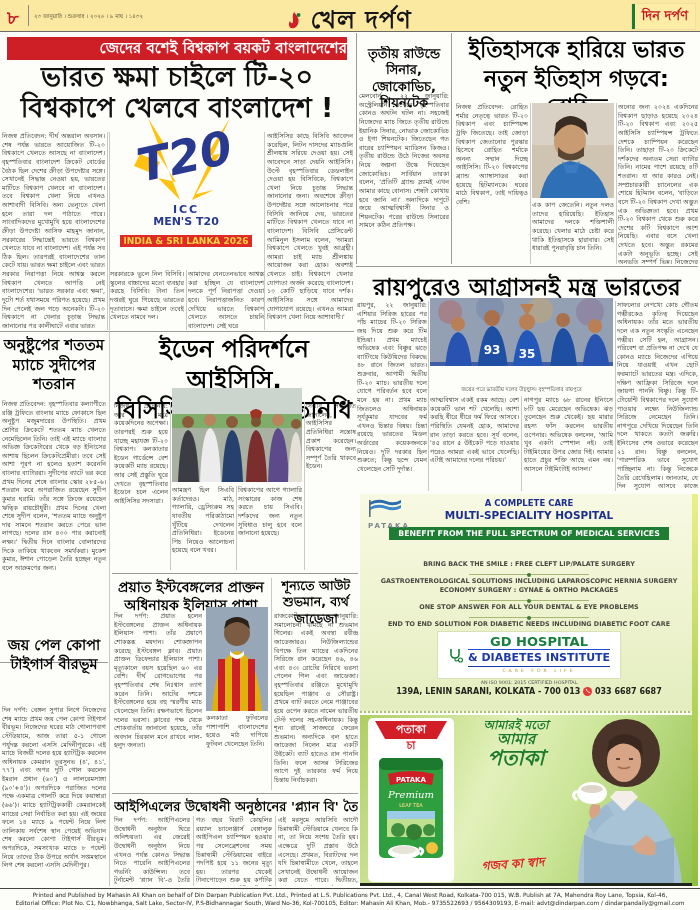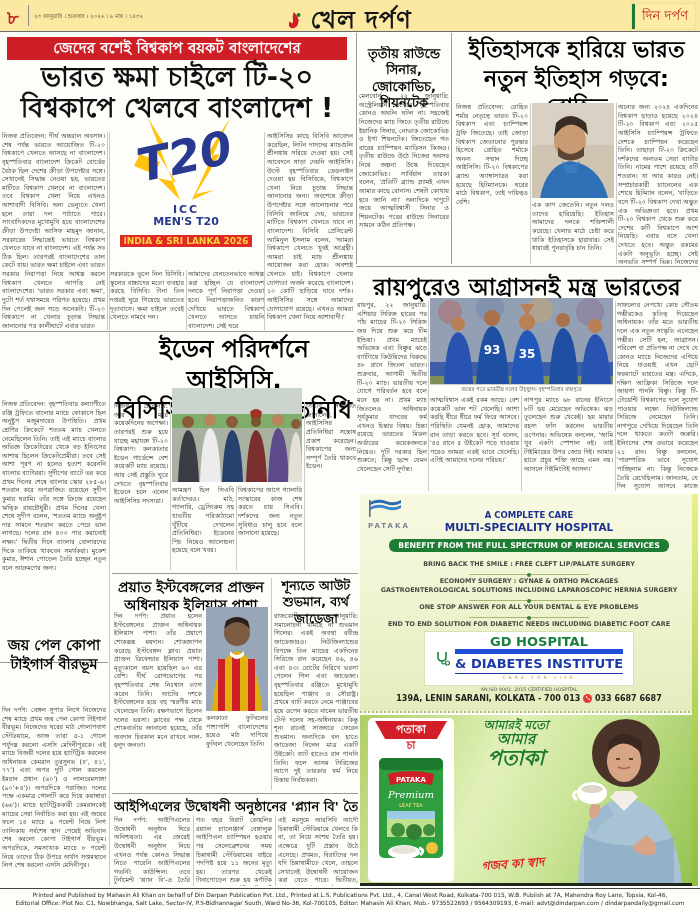--- a/index.html
+++ b/index.html
@@ -11,50 +11,50 @@
   .hl{font-weight:bold;color:#000;text-align:center;overflow:hidden}
   .vr{position:absolute;width:1px;background:#c9c9c9}
   .hr{position:absolute;height:1px;background:#9a9a9a}
 
   
   .header{position:absolute;left:0;top:0;width:700px;height:31px;background:#fbe8a1}
   .pageno{position:absolute;left:7px;top:4px;font-size:18px;font-weight:bold;color:#c41e25}
   .hvline{position:absolute;left:28px;top:5px;width:1px;height:21px;background:#8a8a8a}
   .dateline{position:absolute;left:34px;top:13px;font-size:5.5px;color:#44412f}
   .masthead{position:absolute;left:0;right:0;top:1px;text-align:center;font-size:24px;font-weight:bold;color:#151515;letter-spacing:1px}
-  .brandbox{position:absolute;right:5px;top:4px;padding:2px 7px;font-size:13px;font-weight:normal;color:#c4161d;
+  .brandbox{position:absolute;right:5px;top:4px;padding:2px 7px;font-size:13px;font-weight:bold;color:#c4161d;
             background:#fdeca6;border-left:3px solid #1d7a34;box-shadow:0 0 0 1px #efe0a0}
 
   
   .kicker{position:absolute;left:7px;top:37px;width:340px;height:23px;background:#cf1f26;color:#fff;
-          font-size:15px;font-weight:bold;text-align:center;line-height:23px;overflow:hidden}
+          font-size:15px;font-weight:bold;text-align:right;line-height:23px;overflow:hidden}
   .lead-headline{position:absolute;left:0;top:62px;width:354px;font-size:27px;line-height:1.14;font-weight:bold;text-align:center}
   .logo-box{position:absolute;left:110px;top:116px;width:152px;height:150px;text-align:center;overflow:hidden}
   .logo-line1{font-size:11px;font-weight:bold;color:#283a8f;letter-spacing:2px;line-height:1.1}
   .logo-line2{font-size:11px;font-weight:bold;color:#283a8f;line-height:1.15}
   .logo-line3{font-size:16px;font-weight:bold;color:#283a8f;line-height:1.1;letter-spacing:1px}
   .logo-banner{display:inline-block;background:#e02a26;color:#ffd23f;font-size:9px;font-weight:bold;padding:1px 3px;margin-top:2px}
 
   .photo{position:absolute;overflow:hidden;background:#cfcfcf}
   .cap{position:absolute;font-size:5.4px;color:#333;text-align:center;overflow:hidden;line-height:1.2}
 
   
   .had{position:absolute;left:360px;top:494px;width:338px;height:219px;text-align:center;overflow:hidden;
-       background:linear-gradient(180deg,#f8f9e3 0%,#eef3cf 55%,#e3edbe 100%);border-bottom:2px dotted #a9bd7d;padding-top:16px}
+       background:linear-gradient(180deg,#f8f9e3 0%,#eef3cf 55%,#e3edbe 100%);border-bottom:2px dotted #a9bd7d;padding-top:4px}
   .had-t1{font-size:8.5px;font-weight:bold;color:#1b2f8f;line-height:1.25}
   .had-t2{font-size:10.5px;font-weight:bold;color:#1b2f8f;line-height:1.2}
   .had-t3{font-size:8.5px;font-weight:bold;color:#1b2f8f;line-height:1.3}
-  .had-banner{display:inline-block;background:#1e7d33;color:#fff;font-size:7.8px;font-weight:bold;padding:2px 9px;border-radius:6px;margin:3px 0 8px}
+  .had-banner{display:inline-block;background:#1e7d33;color:#fff;font-size:7.8px;font-weight:bold;padding:2px 9px;border-radius:0;margin:3px 0 20px}
   .had-line{font-size:6.4px;font-weight:bold;color:#4a4a42;line-height:1.5}
   .had-sep{width:120px;height:4px;margin:1px auto 2px;border-bottom:1px solid #a7b774;position:relative}
   .had-sep::after{content:"";position:absolute;left:50%;top:2px;width:4px;height:4px;margin-left:-2px;border-radius:50%;background:#3c7d33}
   .had-offers{font-size:7.5px;font-weight:bold;color:#1e7d33;text-decoration:underline;margin:1px 0}
   .gdlogo{display:inline-block;background:#fff;padding:3px 10px;margin-top:3px;box-shadow:0 0 0 1px #d8e2b5}
   .gd1{font-size:13px;font-weight:bold;color:#17803c;line-height:1.05}
-  .gd2{font-size:13px;font-weight:bold;color:#1c39a8;border-top:5px solid #1d4ed8;border-bottom:1px solid #1c39a8;line-height:1.5}
+  .gd2{font-size:11px;font-weight:bold;color:#1c39a8;border-top:1px solid #1d4ed8;border-bottom:1px solid #1c39a8;line-height:1.5}
   .gd3{font-size:4.6px;letter-spacing:3px;color:#b8973a;line-height:1.6}
   .had-iso{font-size:4.8px;color:#555;margin-top:2px}
   .had-addr{font-size:8px;font-weight:bold;color:#23231d;margin-top:2px}
   .pataka-flag{position:absolute;left:368px;top:498px;width:60px;text-align:left}
   .pataka-word{font-size:7px;letter-spacing:2px;color:#7c8594;font-weight:bold}
 
   
   .tad{position:absolute;left:360px;top:715px;width:338px;height:171px;overflow:hidden;
        background:linear-gradient(115deg,#aecf63 0%,#e2f1bb 38%,#cbe598 60%,#93c24f 100%);border-bottom:3px solid #20261c}
   .tpanel{position:absolute;left:8px;top:3px;width:86px;height:164px;background:#fff;border-radius:5px;text-align:center;overflow:hidden}
@@ -135,21 +135,21 @@
     </svg>
   </div>
   <div class="abs bt" style="left:532px;top:201px;width:82px;height:63px">এক কাপ জেতেনি। নতুন দলও তাদের হারিয়েছি। ইতিহাস আমাদের দলকে শক্তিশালী করেছে। খেলার মাঠে চেষ্টা করে থাকি ইতিহাসকে হারাবার। সেই ধারারই পুনরাবৃত্তি চান তিনি।</div>
   <div class="abs bt" style="left:618px;top:103px;width:80px;height:161px">অন্যের জন্য ২০২৪ একদিনের বিশ্বকাপ ছাড়াও হয়েছে ২০২৪ টি-২০ বিশ্বকাপ এবং ২০২৫ আইসিসি চ্যাম্পিয়ন্স ট্রফিতে দেশকে চ্যাম্পিয়ন করেছেন তিনি। তাছাড়া টি-২০ ক্রিকেটে দর্শকদের অন্যতম সেরা ব্যাটার তিনি। নামের পাশে রয়েছে ৪টি শতরান। যা আর কারও নেই। সম্প্রচারকারী চ্যানেলের এক শোয়ে হিটম্যান বলেন, 'বাড়িতে বসে টি-২০ বিশ্বকাপ দেখা অদ্ভুত এক অভিজ্ঞতা হবে। প্রথম টি-২০ বিশ্বকাপ থেকে শুরু করে দেশের কটি বিশ্বকাপে অংশ নিয়েছি। এবার বসে খেলা দেখতে হবে। অদ্ভুত রকমের একটা অনুভূতি হচ্ছে। সেই অনুভূতি সম্পূর্ণ ভিন্ন। নিজেদের জন্য এক রকম অভিজ্ঞতা হতে চলেছে।'</div>
   <div class="vr" style="left:530px;top:103px;height:161px"></div>
   <div class="vr" style="left:616px;top:103px;height:161px"></div>
   <div class="hr" style="left:356px;top:266px;width:342px"></div>
 
   <div class="abs hl" style="left:356px;top:269px;width:342px;font-size:23px">রায়পুরেও আগ্রাসনই মন্ত্র ভারতের</div>
   <div class="abs bt" style="left:357px;top:301px;width:70px;height:190px">রায়পুর, ২২ জানুয়ারি: এশিয়ার সিরিজ হারের পর পাঁচ ম্যাচের টি-২০ সিরিজ জয় দিয়ে শুরু করে টিম ইন্ডিয়া। প্রথম ম্যাচেই অভিষেক এবং বিষ্ণুর ঝড়ে ব্যাটিংয়ে কিউয়িদের বিরুদ্ধে ৪৮ রানে জিতল ভারত। শুক্রবার, আগামী দ্বিতীয় টি-২০ ম্যাচ। ভারতীয় দলে যোগে পরিবর্তন হবে বলে মনে হয় না। প্রথম ম্যাচ জিতলেও অধিনায়ক সূর্যকুমার যাদবের ফর্ম এখনও চিন্তার বিষয়। চিন্তা রয়েছে ভারতের মিডল অর্ডারের কয়েকজনকে নিয়েও। দুটি দরকার ছিল শুরুতে; কিন্তু ছন্দে যেমন খেলেছেন সেটি দুর্দান্ত।</div>
-  <div class="photo" style="left:430px;top:298px;width:183px;height:87px">
+  <div class="photo" style="left:430px;top:298px;width:183px;height:68px">
     <svg width="183" height="86" viewBox="0 0 183 86">
       <rect width="183" height="86" fill="#93a0b4"></rect>
       <circle cx="20" cy="14" r="12" fill="#b06a66" opacity=".55"></circle>
         <circle cx="60" cy="10" r="14" fill="#7083a8" opacity=".5"></circle>
       <circle cx="110" cy="12" r="13" fill="#caa66a" opacity=".5"></circle>
         <circle cx="160" cy="14" r="14" fill="#8a6f96" opacity=".5"></circle>
       <rect y="64" width="183" height="14" fill="#3e5fa8"></rect>
         <rect y="78" width="183" height="8" fill="#7d8f58"></rect>
       <g>
         <circle cx="28" cy="26" r="7" fill="#b97f55"></circle>
@@ -170,20 +170,21 @@
   </div>
   <div class="cap" style="left:430px;top:386px;width:183px">জয়ের পরে ভারতীয় দলের উচ্ছ্বাস। বৃহস্পতিবার রায়পুরে</div>
   <div class="abs bt" style="left:430px;top:396px;width:89px;height:95px">আত্মবিশ্বাস একই রকম আছে। বেশ কয়েকটি ভাল শট খেলেছি। আশা করছি ধীরে ধীরে ফর্ম ফিরে আসবে। পরিস্থিতি যেমনই হোক, আমাদের রান তাড়া করতে হবে। সূর্য বলেন, '৪৫ রানে ৫ উইকেট পড়ে যাওয়ার পরেও আমরা একই ভাবে খেলেছি। এটাই আমাদের দলের পরিচয়।'</div>
   <div class="abs bt" style="left:524px;top:396px;width:89px;height:95px">নাগপুর ম্যাচে ৬৮ রানের ইনিংসে ৮টি ছয় মেরেছেন অভিষেক। ঝড় তুলেছেন শুরু থেকেই। ছয় মারার রহস্য ফাঁস করলেন ভারতীয় ওপেনার। অভিষেক বললেন, 'আমি খুব একটা স্পেশাল নই। তাই টাইমিংয়ের উপর জোর দিই। আমার হাতে প্রচুর শক্তি আছে এমন নয়। আসলে টাইমিংটাই আসল।'</div>
   <div class="abs bt" style="left:617px;top:301px;width:81px;height:190px">সাফল্যের নেপথ্যে কোচ গৌতম গম্ভীরকেও কৃতিত্ব দিয়েছেন অধিনায়ক। তাঁর মতে ভারতীয় দলে এক নতুন সংস্কৃতি এনেছেন গম্ভীর। সেটি হল, আগ্রাসন। পরিবেশ বা প্রতিপক্ষ না দেখে যে কোনও ম্যাচে নিজেদের এগিয়ে নিয়ে যাওয়াই এখন ছোট ফরম্যাটে ভারতের মন্ত্র। এদিকে, দক্ষিণ আফ্রিকা সিরিজে দলে জায়গা পাননি বিষ্ণু। কিন্তু টি-টোয়েন্টি বিশ্বকাপের দলে সুযোগ পাওয়ার লক্ষ্যে নিউজিল্যান্ড সিরিজে নেমেছেন তিনি। নাগপুরে দেখিয়ে দিয়েছেন তিনি দলে থাকতে কতটা জরুরি। ইনিংসের শেষ ওভারে করেছেন ২১ রান। বিষ্ণু বললেন, 'পারম্পরিক ভাবে সুযোগ পাচ্ছিলাম না। কিন্তু নিজেকে তৈরি রেখেছিলাম। জানতাম, যে দিন সুযোগ আসবে কাজে লাগাতে হবে।'</div>
   <div class="vr" style="left:428px;top:301px;height:190px"></div>
   <div class="vr" style="left:615px;top:301px;height:190px"></div>
   <div class="vr" style="left:521px;top:396px;height:95px"></div>
 
   <div class="vr" style="left:109px;top:132px;height:754px"></div>
+  <div class="abs hl" style="left:2px;top:336px;width:104px;font-size:15px;line-height:1.3">অনুষ্টুপের শততম ম্যাচে সুদীপের শতরান</div>
   <div class="abs bt" style="left:2px;top:400px;width:104px;height:258px">নিজস্ব প্রতিবেদন: বৃহস্পতিবার কল্যাণীতে রঞ্জি ট্রফিতে বাংলার ম্যাচে ফোকাসে ছিল অনুষ্টুপ মজুমদারের উপস্থিতি। প্রথম শ্রেণির ক্রিকেটে শততম ম্যাচ খেলতে নেমেছিলেন তিনি। তাই এই ম্যাচে বাংলার অভিজ্ঞ ক্রিকেটারের থেকে বড় ইনিংসের আশায় ছিলেন ক্রিকেটপ্রেমীরা। তবে সেই আশা পূরণ না হলেও হতাশ করেননি বাংলার ব্যাটাররা। সুদীপের ব্যাটে ভর করে প্রথম দিনের শেষে বাংলার স্কোর ২৮৫-৬। শতরান করে অপরাজিত রয়েছেন সুদীপ কুমার ঘরামি। তাঁর সঙ্গে ক্রিজে রয়েছেন ঋত্বিক রায়চৌধুরী। প্রথম দিনের খেলা শেষে সুদীপ বলেন, 'শততম ম্যাচে অনুষ্টুপ দার সামনে শতরান করতে পেরে ভাল লাগছে। দলের রান ৪০০ পার করানোই লক্ষ্য।' দ্বিতীয় দিনে বাংলার বোলারদের দিকে তাকিয়ে থাকবেন সমর্থকরা। মুকেশ কুমার, ঈশান পোড়েল তৈরি হচ্ছেন নতুন বলে আক্রমণের জন্য।</div>
   <div class="hr" style="left:0;top:662px;width:108px"></div>
   <div class="abs hl" style="left:2px;top:636px;width:104px;font-size:14.5px;line-height:1.3">জয় পেল কোপা টাইগার্স বীরভূম</div>
   <div class="abs bt" style="left:2px;top:706px;width:104px;height:178px">দিন দর্পণ: বেঙ্গল সুপার লিগে নিজেদের শেষ ম্যাচে প্রথম জয় পেল কোপা টাইগার্স বীরভূম। নিজেদের ঘরের মাঠ গোলাপবাগ স্টেডিয়ামে, আজ তারা ৫-১ গোলে পর্যুদস্ত করলো এসসি মেদিনীপুরকে। এই ম্যাচে বিজয়ী দলের হয়ে হ্যাটট্রিক করলেন অধিনায়ক কেমরান তুরসুনভ (৪', ৪১', ৭৭') এবং অপর দুটি গোল করলেন ইমরান প্রধান (৬০') ও লালরেমসাঙ্গা (৯০'+৪')। অপরদিকে পরাজিত দলের পক্ষে একমাত্র গোলটি করে দিয়ে কয়াম্বারা (৬৬')। ম্যাচে হ্যাটট্রিককারী কেমরানকেই ম্যাচের সেরা নির্বাচিত করা হয়। এই জয়ের ফলে ১৪ ম্যাচে ৯ পয়েন্ট নিয়ে লিগ তালিকায় সর্বশেষ স্থান পেয়েই অভিযান শেষ করলো কোপা টাইগার্স বীরভূম। অপরদিকে, সমসংখ্যক ম্যাচে ৮ পয়েন্ট নিয়ে তাদের ঠিক উপরে অর্থাৎ সপ্তমস্থানে লিগ শেষ করলো এসসি মেদিনীপুর।</div>
 
   <div class="abs hl" style="left:114px;top:334px;width:240px;font-size:24px;line-height:1.28">ইডেন পরিদর্শনে আইসিসি, বিসিসিআইয়ের প্রতিনিধি দল</div>
   <div class="abs bt" style="left:114px;top:402px;width:54px;height:168px">নিজস্ব প্রতিনিধি: আর মাত্র কয়েকদিনের অপেক্ষা। তারপরই শুরু হয়ে যাচ্ছে মহাযজ্ঞ টি-২০ বিশ্বকাপ। কলকাতার ইডেন গার্ডেন্সে বেশ কয়েকটি ম্যাচ রয়েছে। আর সেই প্রস্তুতি ঘুরে দেখতে বৃহস্পতিবার ইডেনে চলে এলেন আইসিসির সদস্যরা।</div>
   <div class="photo" style="left:172px;top:388px;width:130px;height:94px">
     <svg width="130" height="94" viewBox="0 0 130 94">
       <rect width="130" height="94" fill="#a9b2a2"></rect>
@@ -240,22 +241,22 @@
   <div class="abs bt" style="left:278px;top:816px;width:80px;height:70px">এই মরসুমে আরসিবি আদৌ চিন্নাস্বামী স্টেডিয়ামে খেলবে কি না, তা নিয়ে সংশয় তৈরি হয়। এক্ষেত্রে দুটি প্রস্তাব উঠে এসেছে। প্রথমত, বিরাটদের দল যদি চিন্নাস্বামীতে খেলে, তাহলে সেখানেই উদ্বোধনী আয়োজন করা যেতে পারে। দ্বিতীয়ত, মুম্বইয়েও এই অনুষ্ঠান হতে পারে।</div>
   <div class="vr" style="left:193px;top:816px;height:70px"></div>
   <div class="vr" style="left:275px;top:816px;height:70px"></div>
 
   <div class="had">
     <div class="had-t1">A COMPLETE CARE</div>
     <div class="had-t2">MULTI-SPECIALITY HOSPITAL</div>
     <div><span class="had-banner">BENEFIT FROM THE FULL SPECTRUM OF MEDICAL SERVICES</span></div>
     <div class="had-line">BRING BACK THE SMILE : FREE CLEFT LIP/PALATE SURGERY</div>
     <div class="had-sep"></div>
+    <div class="had-line">GASTROENTEROLOGICAL SOLUTIONS INCLUDING LAPAROSCOPIC HERNIA SURGERY</div>
     <div class="had-line">ECONOMY SURGERY : GYNAE &amp; ORTHO PACKAGES</div>
-    <div class="had-line">GASTROENTEROLOGICAL SOLUTIONS INCLUDING LAPAROSCOPIC HERNIA SURGERY</div>
     <div class="had-sep"></div>
     <div class="had-line">ONE STOP ANSWER FOR ALL YOUR DENTAL &amp; EYE PROBLEMS</div>
     <div class="had-sep"></div>
     <div class="had-line">END TO END SOLUTION FOR DIABETIC NEEDS INCLUDING DIABETIC FOOT CARE</div>
     <div class="gdlogo">
       <svg width="15" height="15" viewBox="0 0 15 15" style="vertical-align:middle">
           <path d="M3 1 L3 6 Q3 10 7 10 Q11 10 11 6 L11 1" stroke="#17803c" stroke-width="1.6" fill="none"></path>
           <circle cx="12.5" cy="12" r="2" fill="none" stroke="#17803c" stroke-width="1.2"></circle>
           <path d="M7 10 L7 12 Q7 13.5 10.5 12.5" stroke="#17803c" stroke-width="1.2" fill="none"></path>
         </svg>

